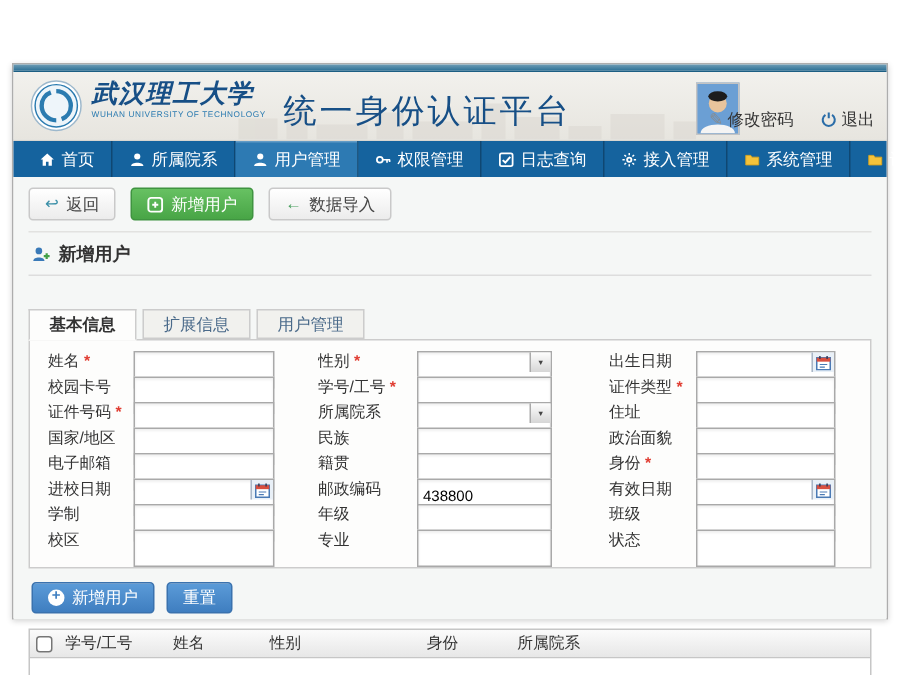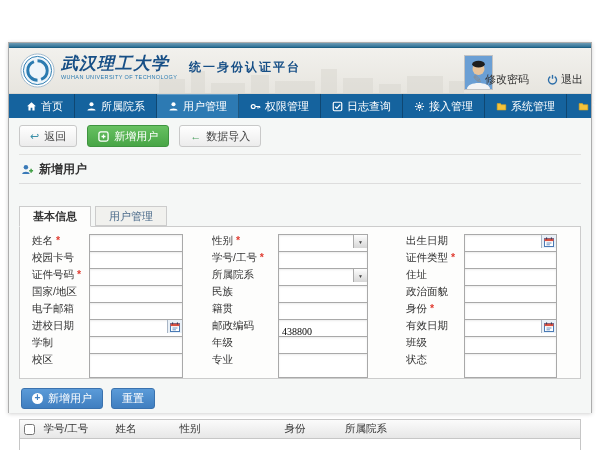--- a/index.html
+++ b/index.html
@@ -6,21 +6,21 @@
   body{width:600px;height:450px;background:#fff;font-family:"Liberation Sans",sans-serif;position:relative;overflow:hidden}
   .app{position:absolute;left:8px;top:42px;width:582px;height:369px;background:#fff;border:1px solid #adadad;box-shadow:0 1px 4px rgba(0,0,0,.18)}
   .topstrip{height:4px;background:linear-gradient(#6d9cb5,#2e7196);border-bottom:1px solid #1d5f83}
   
   .header{height:45px;background:linear-gradient(#f2f1ed,#e7e5df);border-bottom:1px solid #d8d6d0;position:relative;overflow:hidden}
   .skyline{position:absolute;left:150px;bottom:0;height:30px;display:flex;align-items:flex-end;gap:6px;opacity:.55}
   .skyline i{display:block;background:#dad8d1}
   .brand{position:absolute;left:52px;top:7px;line-height:1}
   .brand-cn{font-family:"DejaVu Serif",serif;font-style:italic;font-weight:bold;font-size:17px;color:#174f86;letter-spacing:1px;white-space:nowrap}
   .brand-en{font-size:5.5px;color:#2b7bb0;letter-spacing:.4px;margin-top:3px}
-  .platform{position:absolute;left:180px;top:11px;font-size:12px;font-weight:bold;color:#174f86;letter-spacing:2px;white-space:nowrap}
+  .platform{position:absolute;left:180px;top:11px;font-size:22px;font-weight:normal;color:#174f86;letter-spacing:2px;white-space:nowrap}
   .logo{position:absolute;left:11px;top:5px;width:35px;height:35px}
   .avatar{position:absolute;right:98px;top:7px;width:27px;height:33px;border:1px solid #c3c3c3;background:#6b9fd4;overflow:hidden}
   .hlinks{position:absolute;right:8px;bottom:6px;display:flex;align-items:center;gap:4px;font-size:11px;color:#333}
   .hlinks .sep{width:10px}
   .hlink{display:flex;align-items:center;gap:3px;color:#333;cursor:pointer}
   .pencil{color:#8a8a8a;font-size:11px}
   
   .nav{height:24px;background:#15639e;display:flex;align-items:stretch;padding-left:6px}
   .nav-item{display:flex;align-items:center;gap:4px;padding:0 11px;font-size:11px;color:#fff;border-right:1px solid rgba(0,0,0,.28);cursor:pointer;white-space:nowrap}
   .nav-item.active{background:#2d7ab3;box-shadow:inset 0 1px 0 rgba(255,255,255,.25)}
@@ -44,21 +44,21 @@
   .frow{display:flex;height:17px}
   .flab{font-size:10.5px;color:#333;flex:none;white-space:nowrap;overflow:hidden}
   .req{color:#e03c31;font-weight:bold}
   .flab.c0{width:57px;margin-left:4px}
   .fctl.c0i{width:94px}
   .flab.c1{width:66px;margin-left:29px}
   .fctl.c1i{width:90px}
   .flab.c2{width:58px;margin-left:38px}
   .fctl.c2i{width:93px}
   .fctl{position:relative;flex:none;height:15px}
-  .txt{width:100%;height:25px;box-sizing:border-box;border:1px solid #a9a9a9;box-shadow:inset 0 1px 2px rgba(0,0,0,.08);font-size:10px;padding:0 3px;background:#fff;font-family:Liberation Serif, serif}
+  .txt{width:100%;height:25px;box-sizing:border-box;border:1px solid #a9a9a9;box-shadow:inset 0 1px 2px rgba(0,0,0,.08);font-size:10px;padding:0 3px;background:#fff;font-family:Liberation Sans, sans-serif}
   .dropbtn{position:absolute;right:1px;top:1px;bottom:1px;width:13px;background:linear-gradient(#fdfdfd,#d6d6d6);border-left:1px solid #aaa;display:flex;align-items:center;justify-content:center;font-size:5px;color:#444;cursor:pointer}
   .calbtn{position:absolute;right:1px;top:1px;bottom:1px;width:14px;background:#e9f0f7;border-left:1px solid #a9b6c6;display:flex;align-items:center;justify-content:center;cursor:pointer}
   
   .actions{display:flex;gap:8px;margin:9px 0 0 2px}
   .btn-blue{height:21px;box-sizing:border-box;display:inline-flex;align-items:center;gap:5px;padding:0 10px;font-size:11px;border-radius:3px;background:linear-gradient(#5b9bd8,#3f7ec0);border:1px solid #3a72ae;color:#fff;cursor:pointer}
   .plus{width:11px;height:11px;border-radius:50%;background:#fff;color:#3f7fc1;font-size:10px;line-height:10px;text-align:center;font-weight:bold}
   
   .tbl{margin-top:10px;border:1px solid #c6c6c6;background:#fff}
   .thead{display:flex;align-items:center;height:18px;background:linear-gradient(#fbfbfb,#e7e7e7);border-bottom:1px solid #c6c6c6;font-size:10.5px;color:#333}
   .th{padding-left:4px;white-space:nowrap;overflow:hidden}
@@ -225,20 +225,21 @@
           <circle cx="5.3" cy="4.6" r="2.4" fill="#3a7ab8"></circle>
           <path d="M1.3 11.8c0-3.2 8-3.2 8 0z" fill="#3a7ab8"></path>
           <path d="M10.9 6.2v4.2M8.8 8.3H13" stroke="#43a047" stroke-width="1.6"></path>
         </svg>
       </span>
       <span>新增用户</span>
     </div>
 
     <div class="tabs">
         <div class="tab active">基本信息</div>
+        <div class="tab">扩展信息</div>
         <div class="tab">用户管理</div>
       </div>
 
     <div class="panel">
       <div>
           <div class="frow">
             <span class="flab c0">姓名 <b class="req">*</b></span>
             <span class="fctl c0i"><input class="txt" type="text" value="" style=""></span>
             <span class="flab c1">性别 <b class="req">*</b></span>
             <span class="fctl c1i"><input class="txt" type="text" value="" style=""><span class="dropbtn">▼</span></span>

